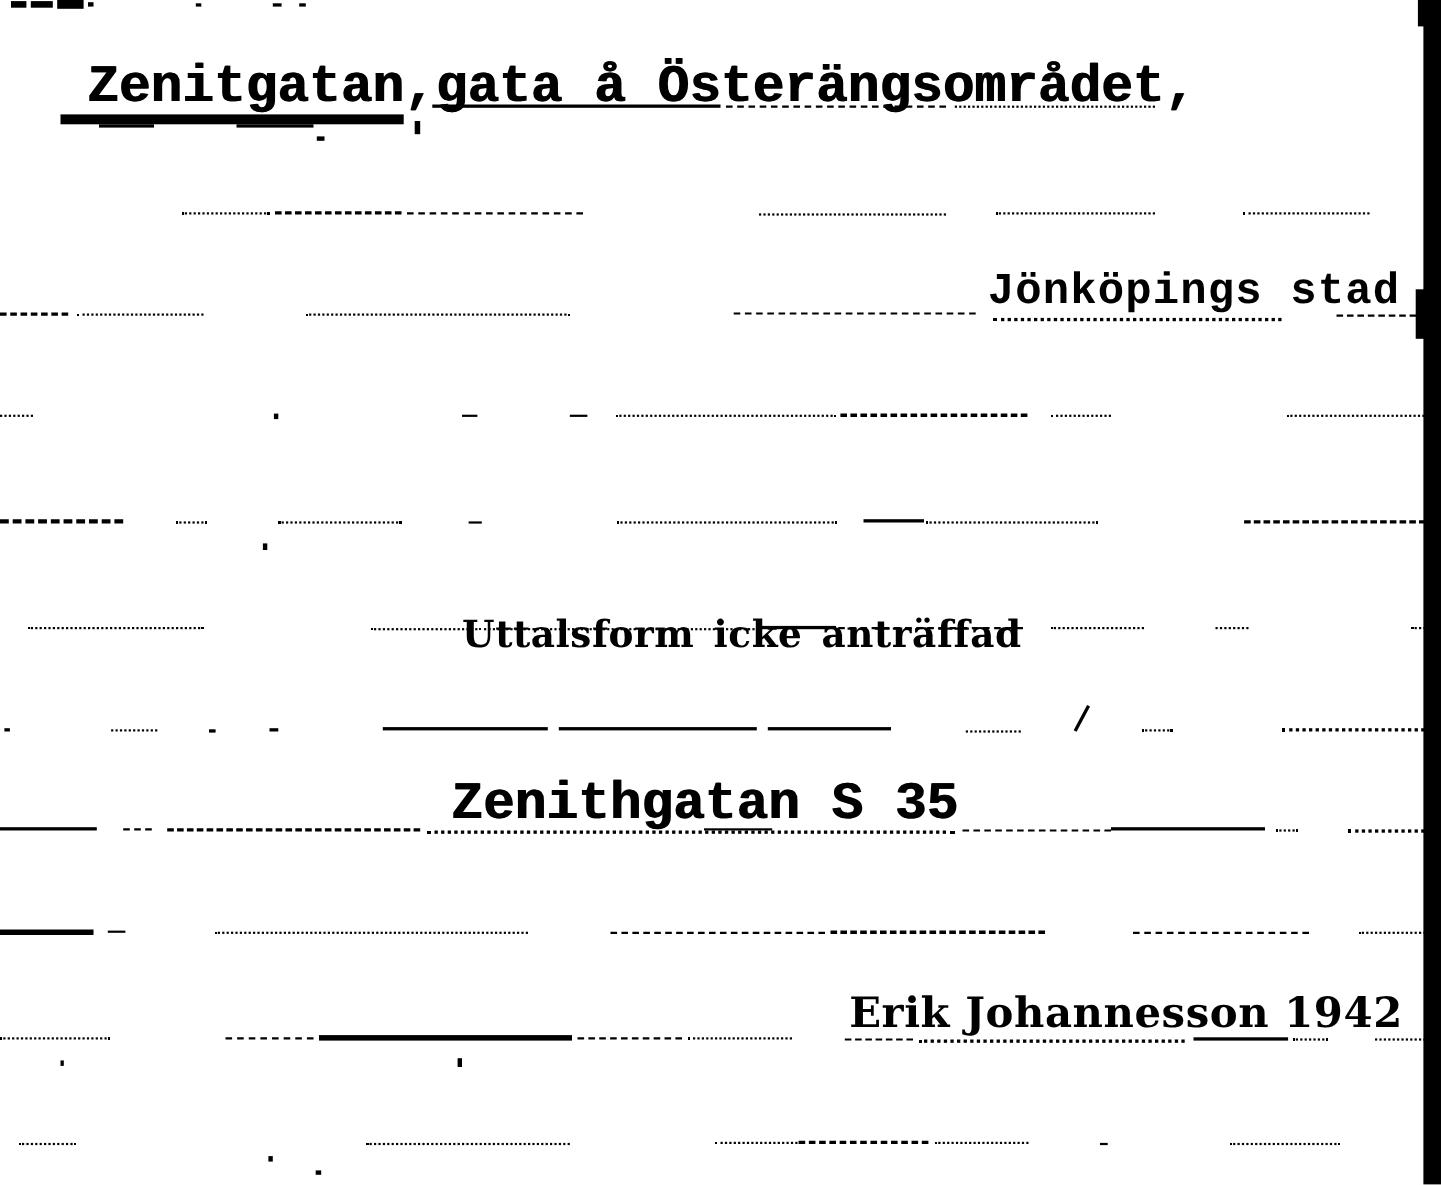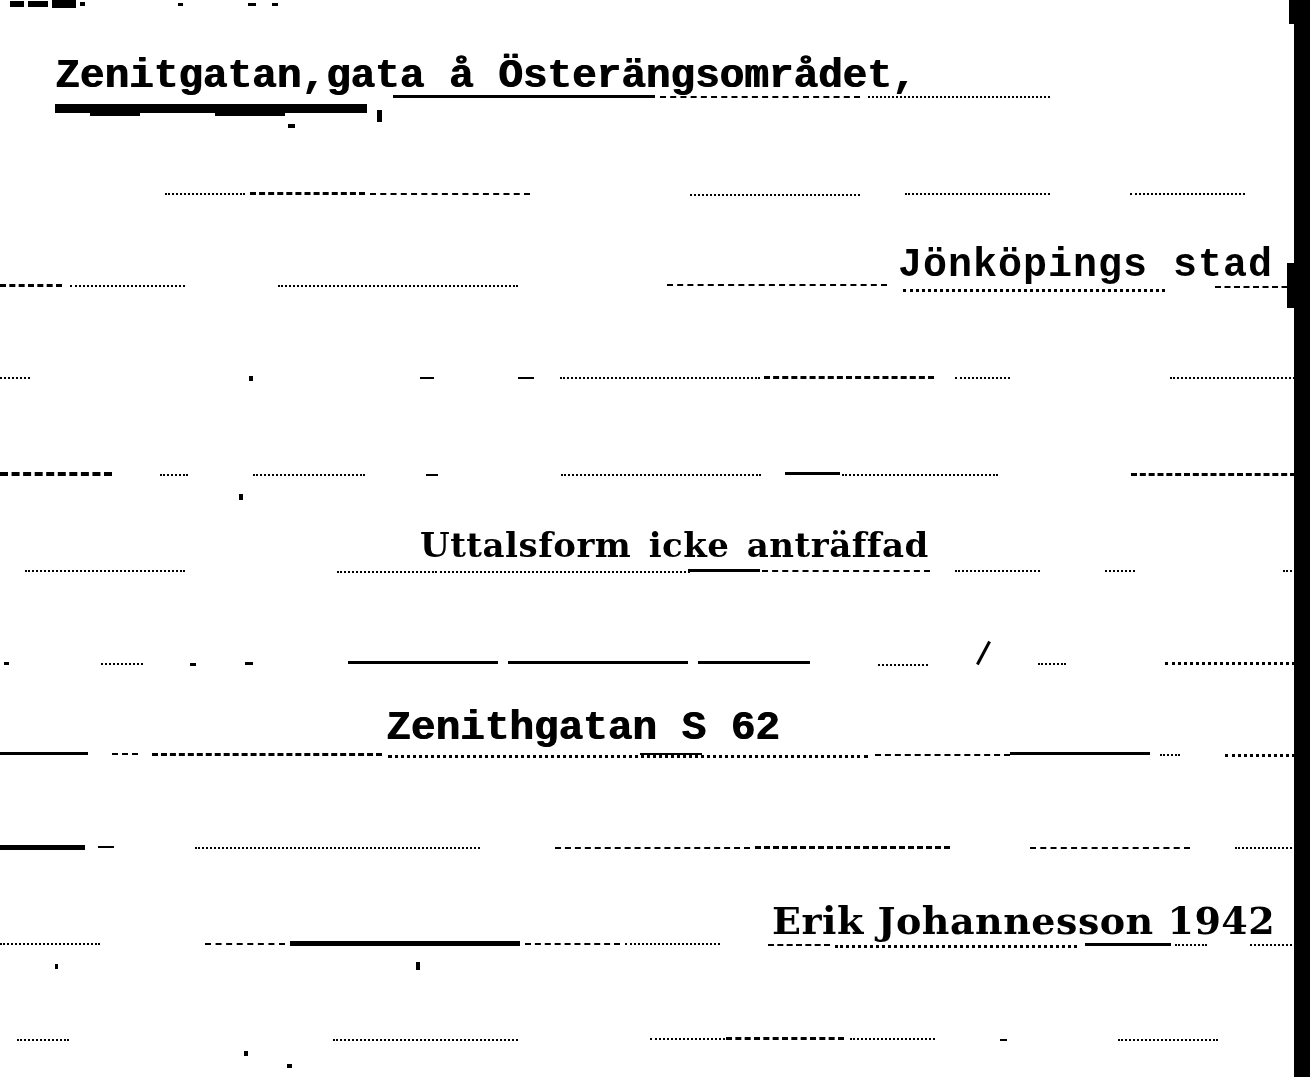--- a/index.html
+++ b/index.html
@@ -8,33 +8,34 @@
     width:1310px;height:1077px;
     background:#ffffff;
     overflow:hidden;
     color:#000;
   }
   .txt{position:absolute;white-space:pre;color:#000;}
   
   .tw{
     font-family:"Liberation Mono","DejaVu Sans Mono",monospace;
     font-weight:700;
-    font-size:41px;
+    font-size:48px;
     line-height:1;
     text-shadow:1px 0 0 #000;
+    margin-left:24px;
   }
   
   .serif{
     font-family:"DejaVu Serif","Liberation Serif",serif;
     font-weight:700;
     line-height:1;
   }
   .title{left:55px;top:56px;}
   .district{left:898px;top:246px;font-size:40px;letter-spacing:1px;font-family:Liberation Mono, monospace;}
-  .pron{left:420px;top:528px;font-size:34px;letter-spacing:.5px;word-spacing:5px;}
+  .pron{left:420px;top:560px;font-size:34px;letter-spacing:.5px;word-spacing:5px;}
   .status{left:356px;top:614px;}
   .ref{left:386px;top:708px;}
   .sig{left:772px;top:902px;font-size:38px;letter-spacing:.5px;}
   
   .seg{position:absolute;height:0;border-top-color:#000;}
   .dot2{border-top:2px dotted #000;}
   .dot3{border-top:3px dotted #000;}
   .dash2{border-top:2px dashed #000;}
   .dash3{border-top:3px dashed #000;}
   .dash4{border-top:4px dashed #000;}
@@ -52,21 +53,21 @@
 
 <div class="card">
 
   <div class="txt tw title"><span>Zenitgatan,</span><span>gata å Österängsområdet,</span></div>
 
   <div class="txt serif district">Jönköpings stad</div>
 
   <div class="txt serif pron">Uttalsform icke anträffad</div>
 
 
-  <div class="txt tw ref">Zenithgatan S 62</div>
+  <div class="txt tw ref">Zenithgatan S 35</div>
 
   <div class="txt serif sig">Erik Johannesson 1942</div>
 
   <div class="slash"></div>
 
 <div class="seg dot2" style="left: 165px; top: 193px; width: 80px;"></div>
     <div class="seg dash3" style="left: 250px; top: 192px; width: 115px;"></div>
     <div class="seg dash2" style="left: 370px; top: 193px; width: 160px;"></div>
     <div class="seg dot2" style="left: 690px; top: 194px; width: 170px;"></div>
     <div class="seg dot2" style="left: 905px; top: 193px; width: 145px;"></div>

